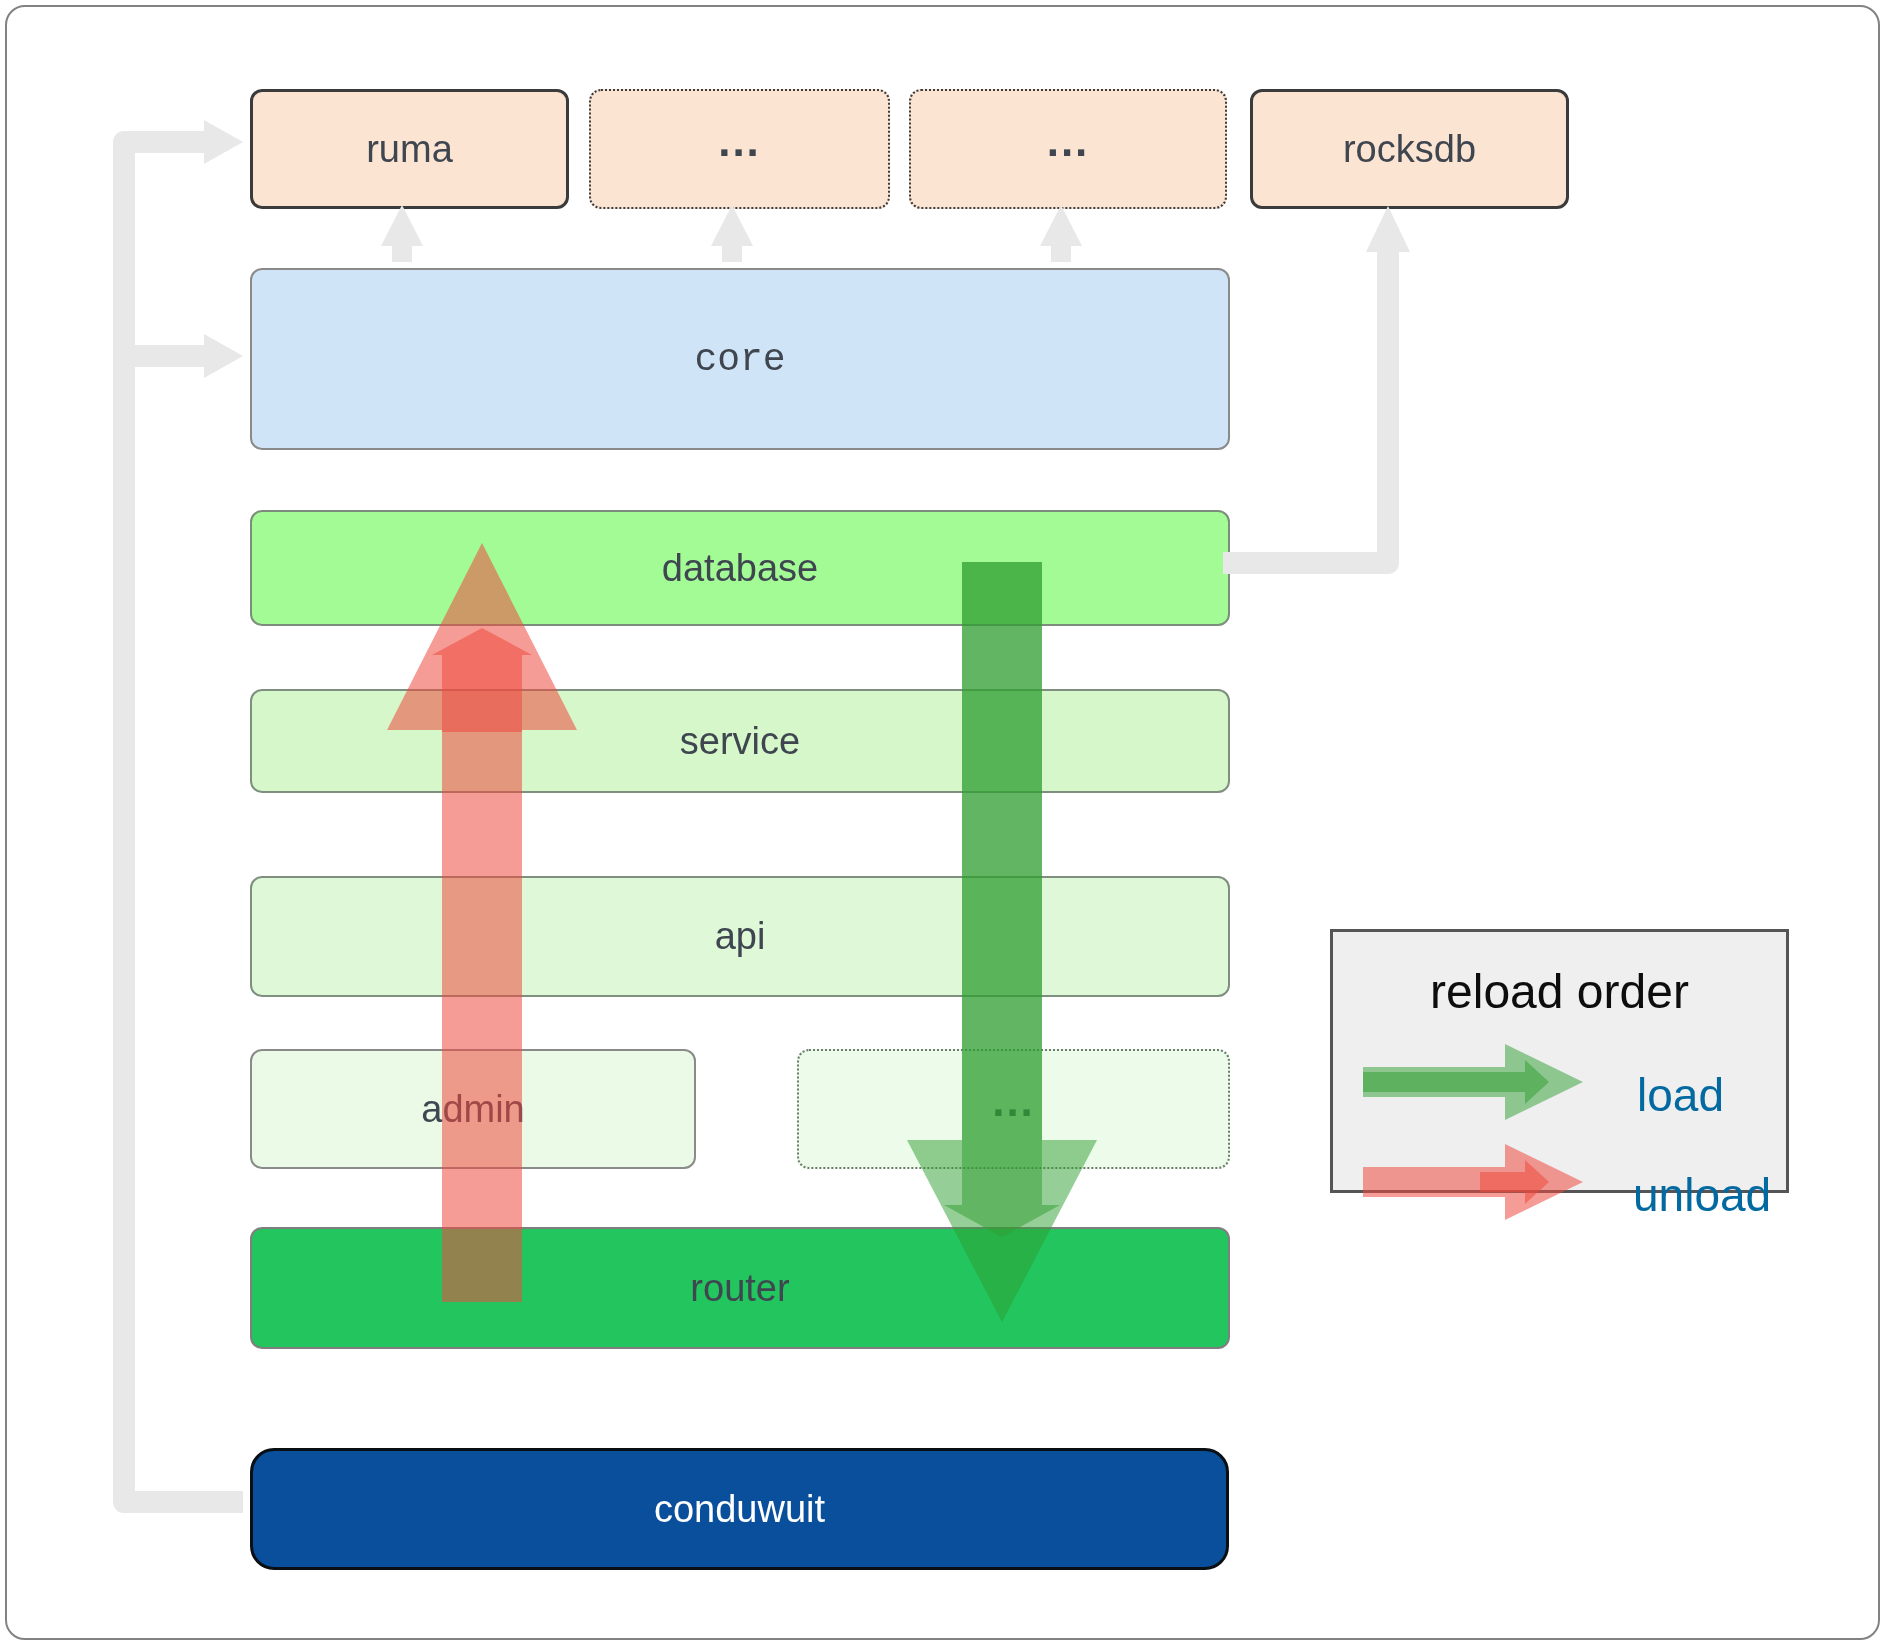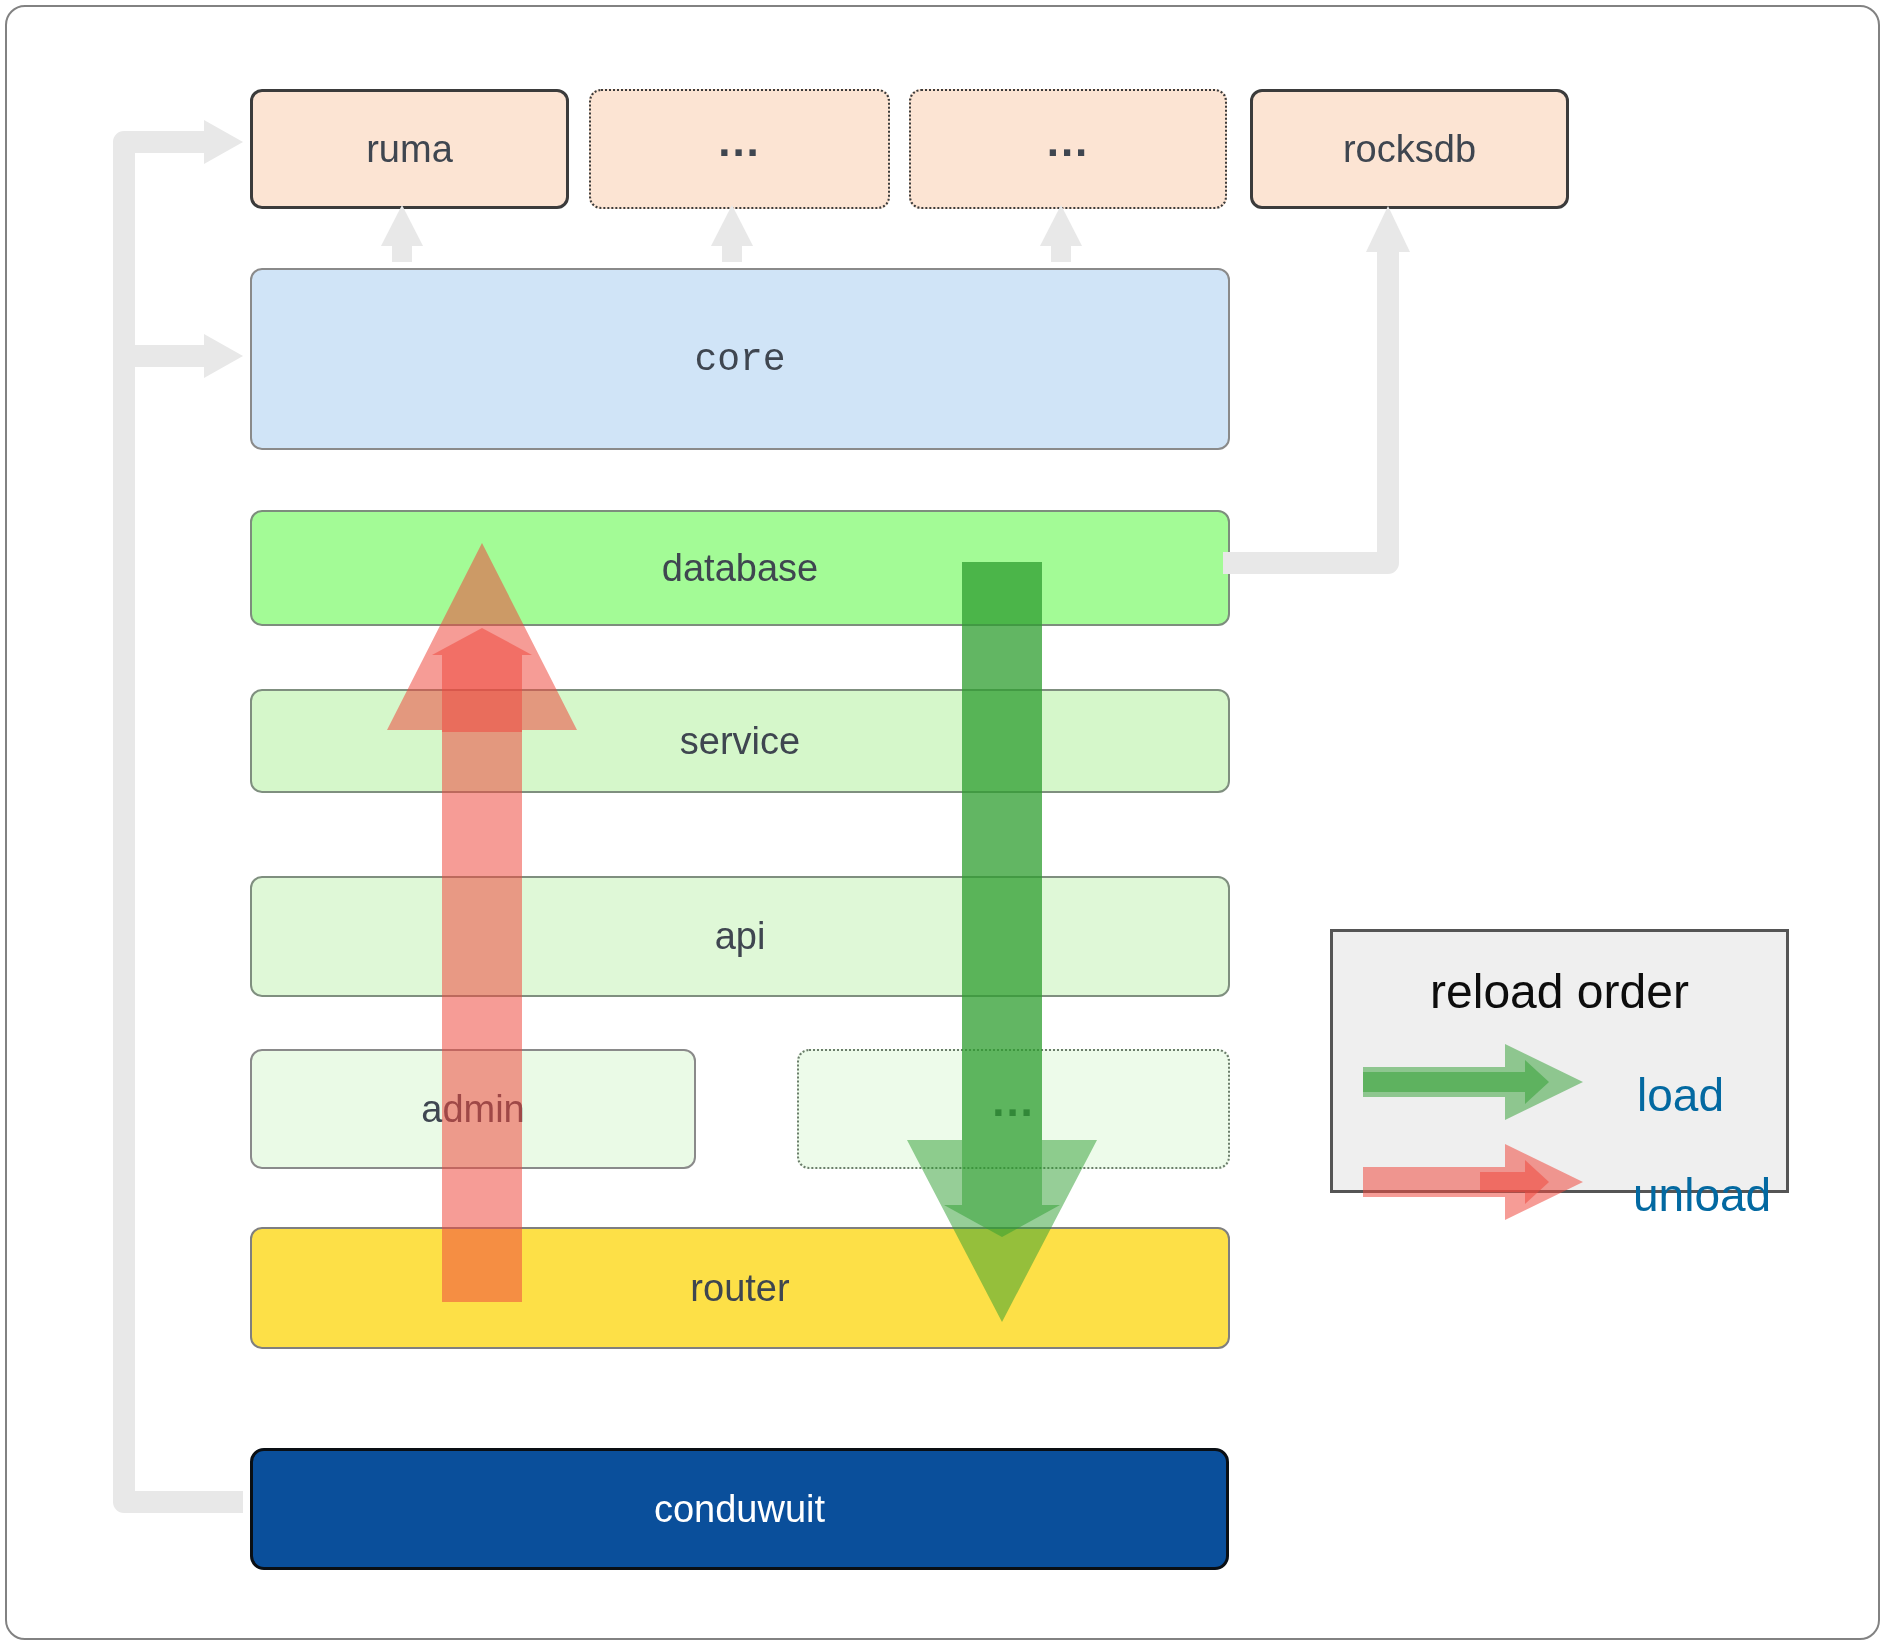--- a/index.html
+++ b/index.html
@@ -14,21 +14,21 @@
   .b-dots2    {left:902px;top:82px;width:318px;height:120px;border:2px dotted #3b3b3b;}
   .b-rocksdb  {left:1243px;top:82px;width:319px;height:120px;border:3px solid #3b3b3b;}
   
   .b-core     {left:243px;top:261px;width:980px;height:182px;border:2px solid #8a8a8a;}
   .b-database {left:243px;top:503px;width:980px;height:116px;border:2px solid #7d8d7d;}
   .b-service  {left:243px;top:682px;width:980px;height:104px;border:2px solid #7f8f7f;}
   .b-api      {left:243px;top:869px;width:980px;height:121px;border:2px solid #7f8f7f;}
   .b-admin    {left:243px;top:1042px;width:446px;height:120px;border:2px solid #8a8a8a;}
   .b-admdots  {left:790px;top:1042px;width:433px;height:120px;border:2px dotted #6b7d6b;}
   .b-router   {left:243px;top:1220px;width:980px;height:122px;border:2px solid #7f7f7f;}
-  .b-conduwuit{left:243px;top:1441px;width:979px;height:122px;border:3px solid #0a0f14;border-radius:14px;color:#ffffff;font-weight:500;}
+  .b-conduwuit{left:243px;top:1441px;width:979px;height:122px;border:3px solid #0a0f14;border-radius:24px;color:#ffffff;font-weight:500;}
   
   .legend{position:absolute;left:1323px;top:922px;width:459px;height:264px;border:3px solid #555;box-sizing:border-box;}
   .legend-title{position:absolute;left:0;top:32px;width:100%;text-align:center;font-size:48px;color:#0d0d0d;}
   .legend-item{position:absolute;font-size:46px;color:#0369a1;}
   .legend-item.load{left:304px;top:136px;}
   .legend-item.unload{left:300px;top:236px;text-align:right;}
   svg.overlay{position:absolute;left:0;top:0;width:1883px;height:1643px;pointer-events:none;}
 </style>
 </head>
 <body>
@@ -59,21 +59,21 @@
   </div>
   <div class="box r16 b-api" style="background-color: rgb(223, 248, 215);">
     <span>api</span>
   </div>
   <div class="box r16 b-admin" style="background-color: rgb(234, 250, 230);">
     <span>admin</span>
   </div>
   <div class="box r16 b-admdots" style="background-color: rgb(237, 251, 234);">
     <span class="ellipsis-label">...</span>
   </div>
-  <div class="box r16 b-router" style="background-color: #fde047; text-align: center;">
+  <div class="box r16 b-router" style="background-color: #22c55e; text-align: center;">
     <span>router</span>
   </div>
   <div class="box b-conduwuit" style="background-color: rgb(10, 79, 155);">
     <span>conduwuit</span>
   </div>
 
   <div class="legend" style="background-color: rgb(239, 239, 239);">
     <div class="legend-title">reload order</div>
     <div class="legend-item load">load</div>
     <div class="legend-item unload">unload</div>

